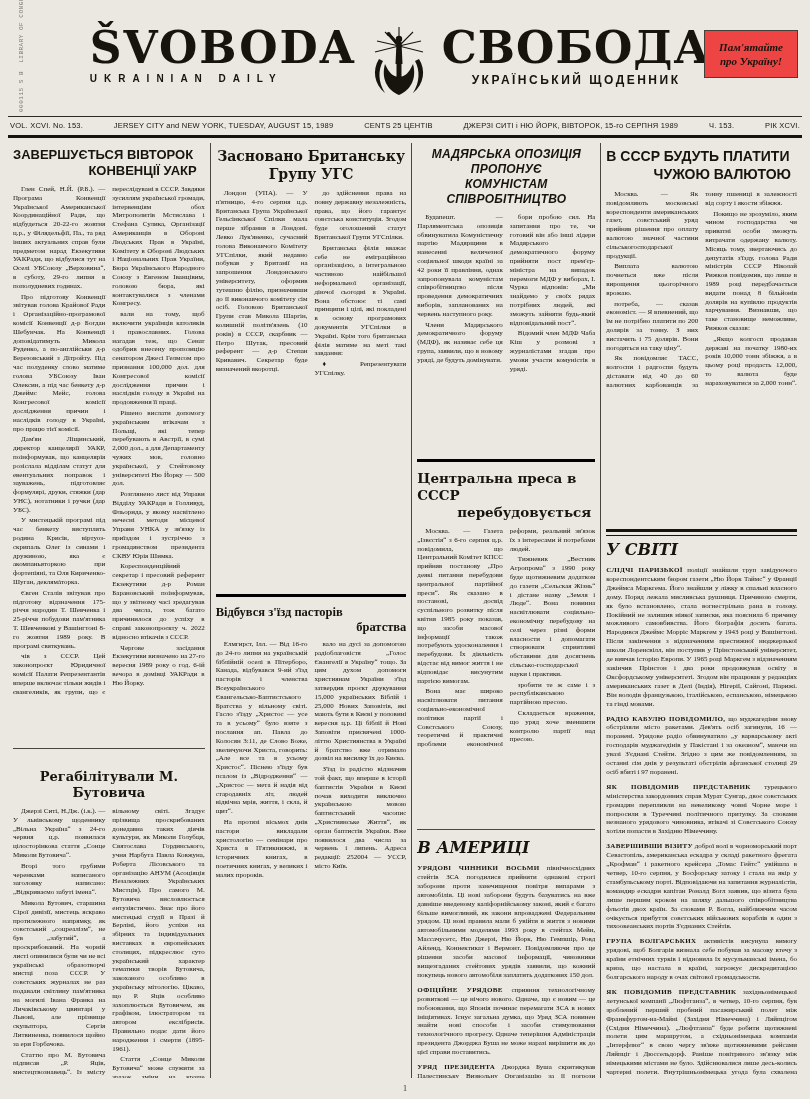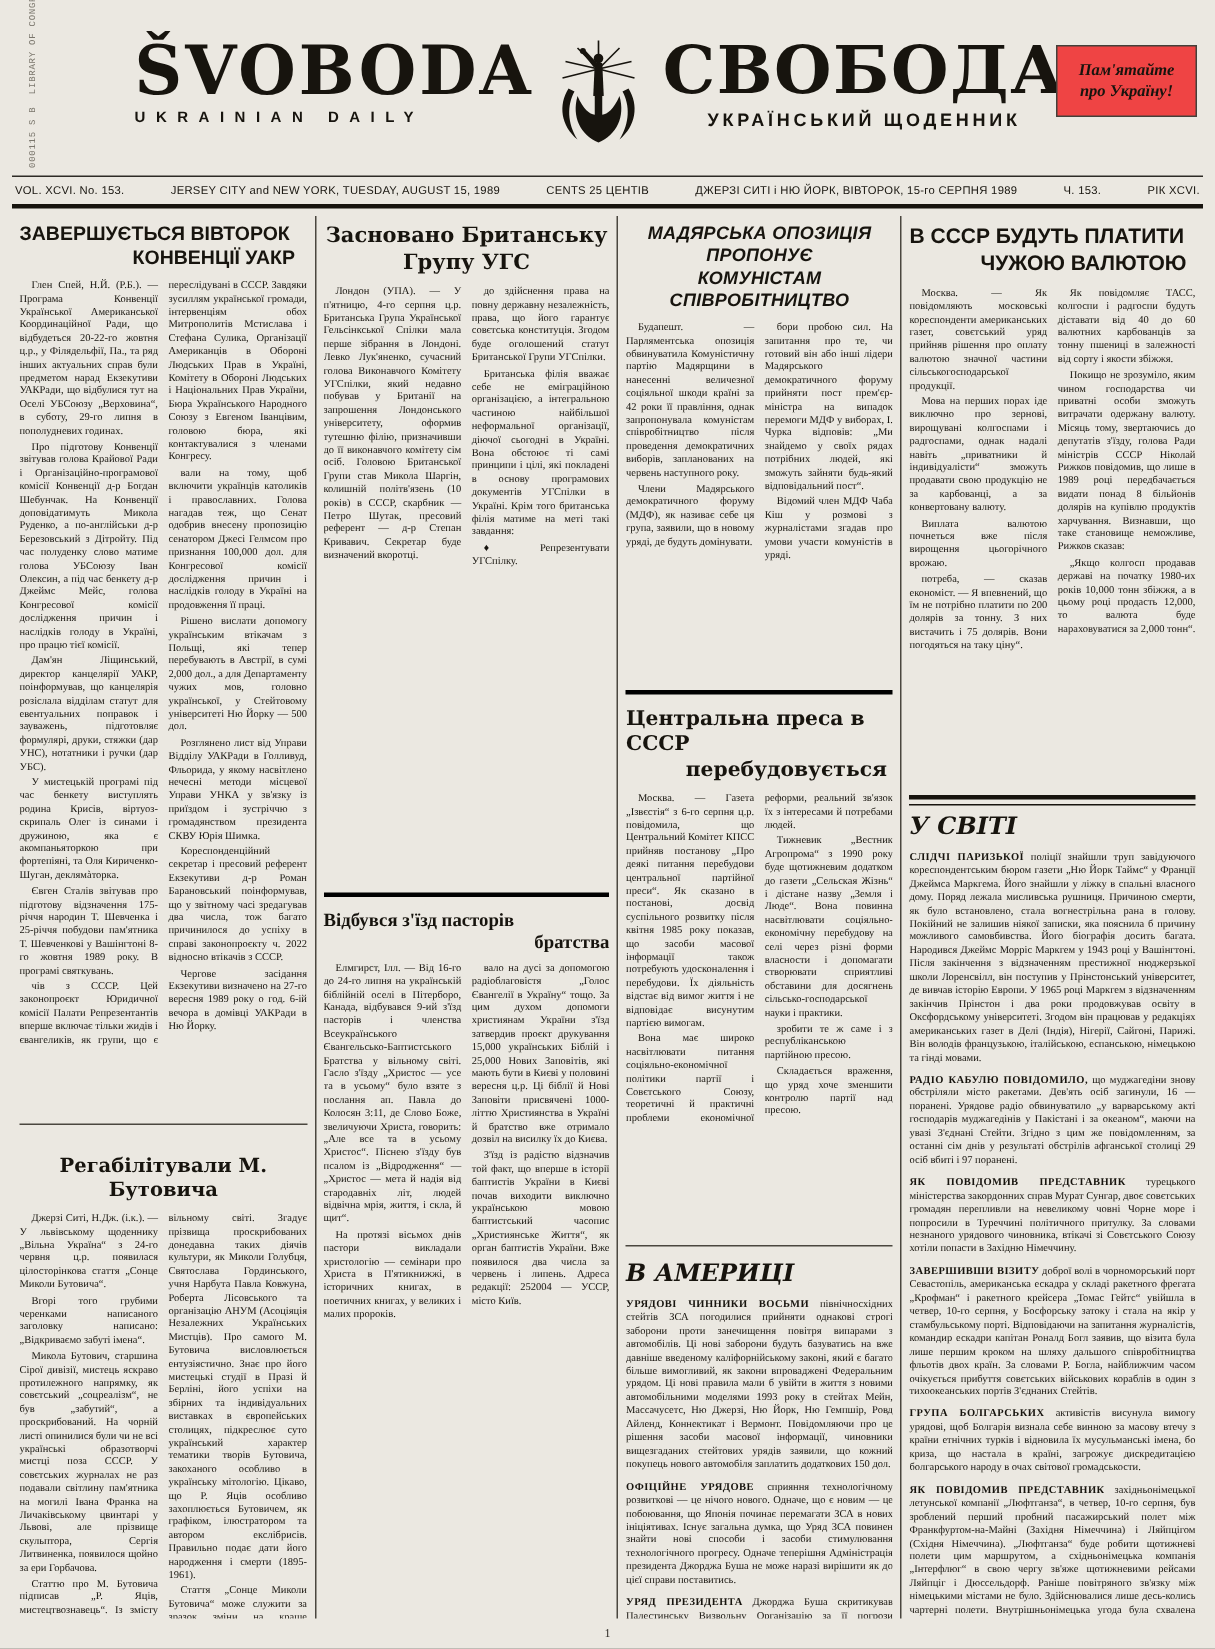--- a/index.html
+++ b/index.html
@@ -218,40 +218,39 @@
     </div>
 
     <div class="colgroup cg4">
       <div class="hSSR">
         <div class="l1">В СССР БУДУТЬ ПЛАТИТИ</div>
         <div class="l2">ЧУЖОЮ ВАЛЮТОЮ</div>
       </div>
       <div class="art cols2 b-a7">
 
       <p class="para">Москва. — Як повідомляють московські кореспонденти американських газет, совєтський уряд прийняв рішення про оплату валютою значної частини сільськогосподарської продукції.</p>
-          <p class="para">Мова на перших порах іде виключно про зернові, вирощувані колгоспами і радгоспами, однак надалі навіть „приватники й індивідуалісти“ зможуть продавати свою продукцію не за карбованці, а за конвертовану валюту.</p>
           <p class="para">Виплата валютою почнеться вже після вирощення цьогорічного врожаю.</p>
           <p class="para">потреба, — сказав економіст. — Я впевнений, що їм не потрібно платити по 200 долярів за тонну. З них вистачить і 75 долярів. Вони погодяться на таку ціну“.</p>
           <p class="para">Як повідомляє ТАСС, колгоспи і радгоспи будуть діставати від 40 до 60 валютних карбованців за тонну пшениці в залежності від сорту і якости збіжжя.</p>
           <p class="para">Покищо не зрозуміло, яким чином господарства чи приватні особи зможуть витрачати одержану валюту. Місяць тому, звертаючись до депутатів з'їзду, голова Ради міністрів СССР Ніколай Рижков повідомив, що лише в 1989 році передбачається видати понад 8 більйонів долярів на купівлю продуктів харчування. Визнавши, що таке становище неможливе, Рижков сказав:</p>
           <p class="para">„Якщо колгосп продавав державі на початку 1980-их років 10,000 тонн збіжжя, а в цьому році продасть 12,000, то валюта буде нараховуватися за 2,000 тонн“.</p>
         </div>
       <div class="rule-heavy"></div>
       <div class="sec-head">У СВІТІ</div>
       <div class="items items-world">
 
           <p class="item"><b class="lead">СЛІДЧІ ПАРИЗЬКОЇ</b> <span>поліції знайшли труп завідуючого кореспондентським бюром газети „Ню Йорк Таймс“ у Франції Джеймса Маркгема. Його знайшли у ліжку в спальні власного дому. Поряд лежала мисливська рушниця. Причиною смерти, як було встановлено, стала вогнестрільна рана в голову. Покійний не залишив ніякої записки, яка пояснила б причину можливого самовбивства. Його біографія досить багата. Народився Джеймс Морріс Маркгем у 1943 році у Вашінгтоні. Після закінчення з відзначенням престижної нюджерзької школи Лоренсвілл, він поступив у Прінстонський університет, де вивчав історію Европи. У 1965 році Маркгем з відзначенням закінчив Прінстон і два роки продовжував освіту в Оксфордському університеті. Згодом він працював у редакціях американських газет в Делі (Індія), Нігерії, Сайгоні, Парижі. Він володів французькою, італійською, еспанською, німецькою та гінді мовами.</span></p>
 
           <p class="item"><b class="lead">РАДІО КАБУЛЮ ПОВІДОМИЛО,</b> <span>що муджагедіни знову обстріляли місто ракетами. Дев'ять осіб загинули, 16 — поранені. Урядове радіо обвинуватило „у варварському акті господарів муджагедінів у Пакістані і за океаном“, маючи на увазі З'єднані Стейти. Згідно з цим же повідомленням, за останні сім днів у результаті обстрілів афганської столиці 29 осіб вбиті і 97 поранені.</span></p>
 
           <p class="item"><b class="lead">ЯК ПОВІДОМИВ ПРЕДСТАВНИК</b> <span>турецького міністерства закордонних справ Мурат Сунгар, двоє совєтських громадян перепливли на невеликому човні Чорне море і попросили в Туреччині політичного притулку. За словами незнаного урядового чиновника, втікачі зі Совєтського Союзу хотіли попасти в Західню Німеччину.</span></p>
 
           <p class="item"><b class="lead">ЗАВЕРШИВШИ ВІЗИТУ</b> <span>доброї волі в чорноморський порт Севастопіль, американська ескадра у складі ракетного фрегата „Крофман“ і ракетного крейсера „Томас Гейтс“ увійшла в четвер, 10-го серпня, у Босфорську затоку і стала на якір у стамбульському порті. Відповідаючи на запитання журналістів, командир ескадри капітан Роналд Богл заявив, що візита була лише першим кроком на шляху дальшого співробітництва фльотів двох країн. За словами Р. Богла, найближчим часом очікується прибуття совєтських військових кораблів в один з тихоокеанських портів З'єднаних Стейтів.</span></p>
 
-          <p class="item"><b class="lead">ГРУПА БОЛГАРСЬКИХ</b> <span>активістів висунула вимогу урядові, щоб Болгарія визнала себе винною за масову втечу з країни етнічних турків і відновила їх мусульманські імена, бо криза, що настала в країні, загрожує дискредитацією болгарського народу в очах світової громадськости.</span></p>
+          <p class="item"><b class="lead">ГРУПА БОЛГАРСЬКИХ</b> <span>активістів висунула вимогу урядові, щоб Болгарія визнала себе побував за масову втечу з країни етнічних турків і відновила їх мусульманські імена, бо криза, що настала в країні, загрожує дискредитацією болгарського народу в очах світової громадськости.</span></p>
 
           <p class="item"><b class="lead">ЯК ПОВІДОМИВ ПРЕДСТАВНИК</b> <span>західньонімецької летунської компанії „Люфтганза“, в четвер, 10-го серпня, був зроблений перший пробний пасажирський полет між Франкфуртом-на-Майні (Західня Німеччина) і Ляйпцігом (Східня Німеччина). „Люфтганза“ буде робити щотижневі полети цим маршрутом, а східньонімецька компанія „Інтерфлюг“ в свою чергу зв'яже щотижневими рейсами Ляйпціг і Дюссельдорф. Раніше повітряного зв'язку між німецькими містами не було. Здійснювалися лише десь-колись чартерні полети. Внутрішньонімецька угода була схвалена представниками союзних держав.</span></p>
 
         </div>
     </div>
 
   </div>
 
   <div class="page-num">1</div>
 </div>

